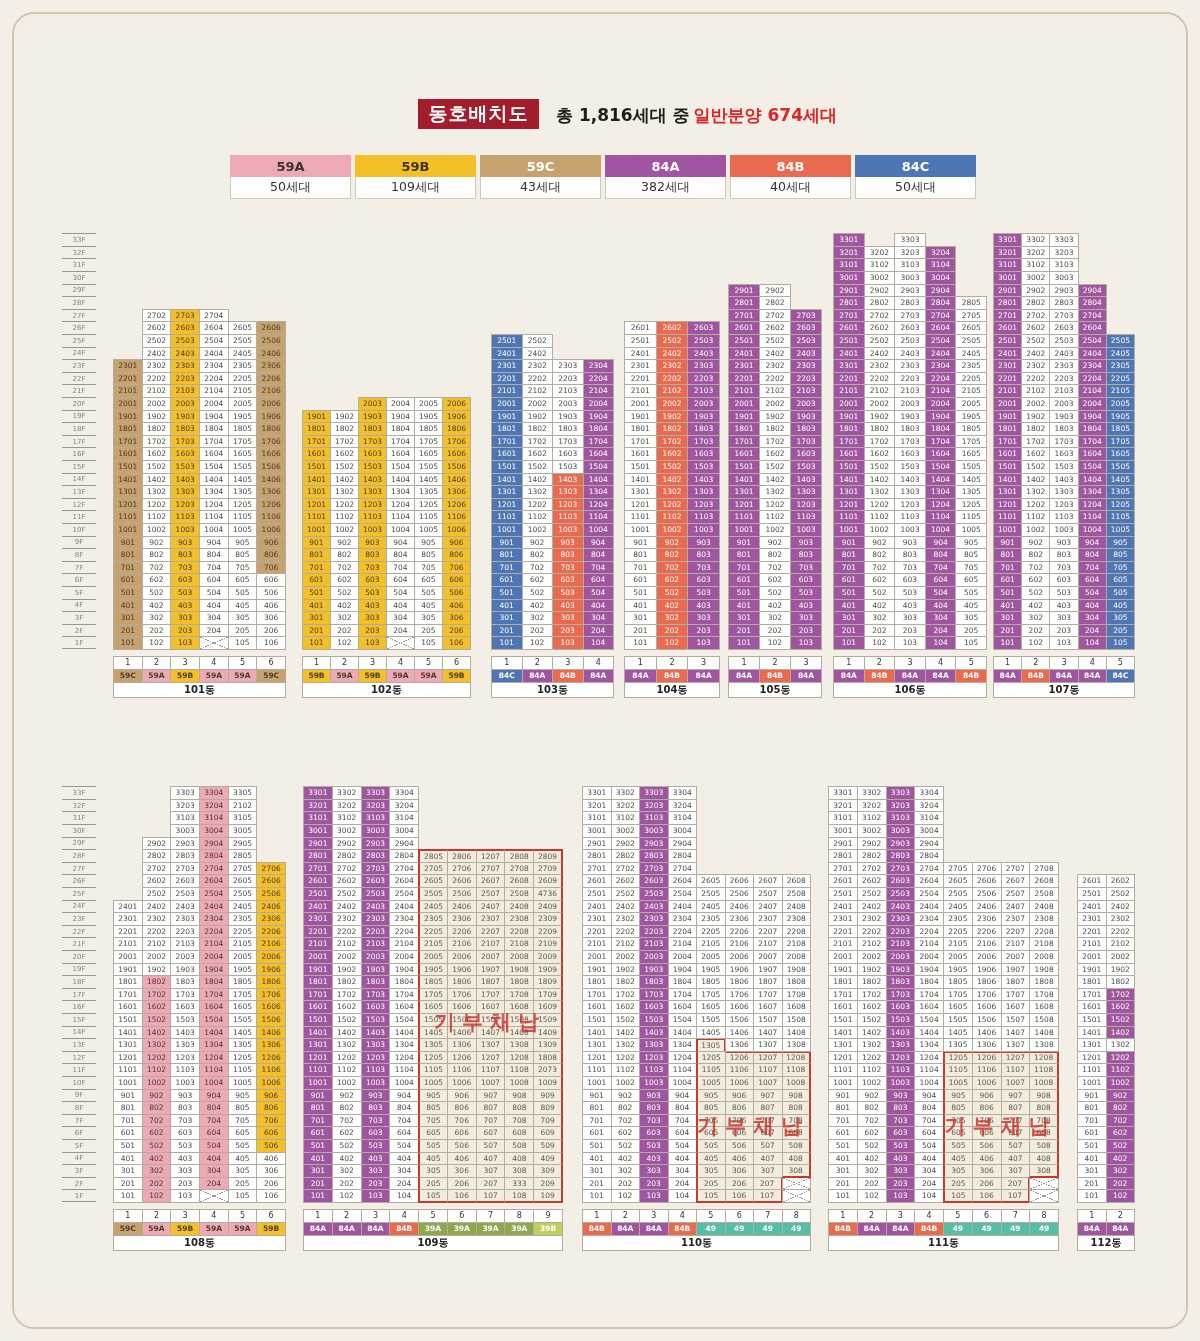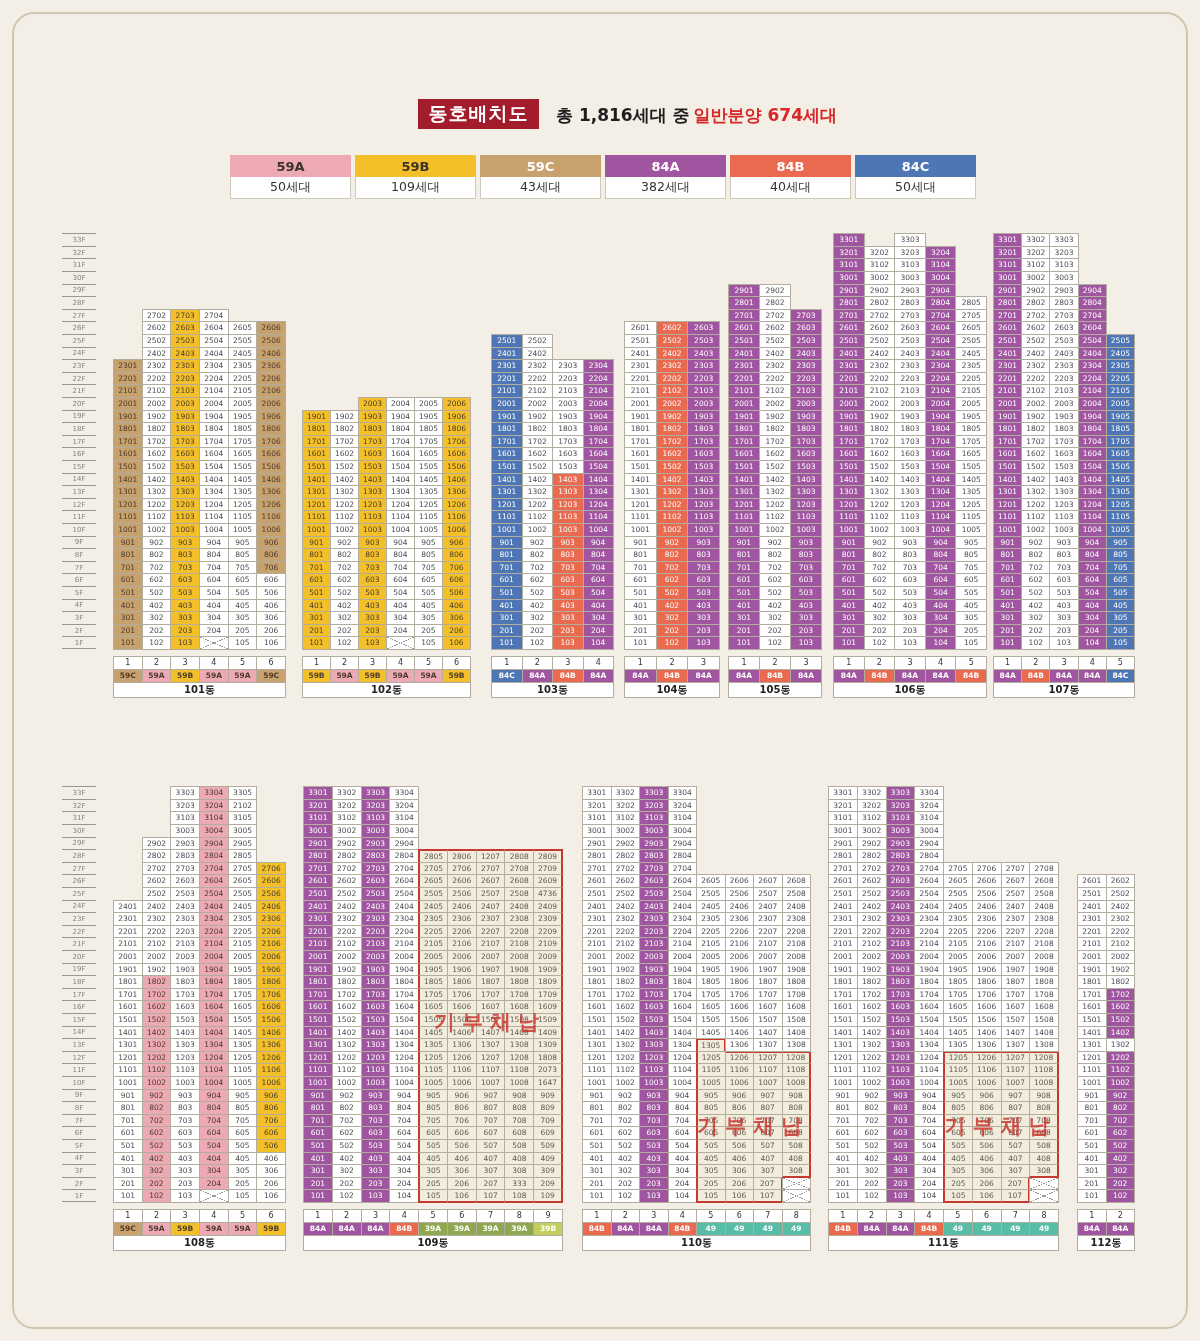--- a/index.html
+++ b/index.html
@@ -1519,21 +1519,21 @@
       <div class="c" style="left: 504.444px; top: 849.2px; width: 29.7778px; height: 13.6px; background: rgb(241, 236, 220); color: rgb(93, 90, 78); border-top: 2px solid rgb(196, 58, 46);">2808</div>
       <div class="c" style="left: 533.222px; top: 1189.4px; width: 29.7778px; height: 13.6px; background: rgb(241, 236, 220); color: rgb(93, 90, 78); border-right: 2px solid rgb(196, 58, 46); border-bottom: 2px solid rgb(196, 58, 46);">109</div>
       <div class="c" style="left: 533.222px; top: 1176.8px; width: 29.7778px; height: 13.6px; background: rgb(241, 236, 220); color: rgb(93, 90, 78); border-right: 2px solid rgb(196, 58, 46);">209</div>
       <div class="c" style="left: 533.222px; top: 1164.2px; width: 29.7778px; height: 13.6px; background: rgb(241, 236, 220); color: rgb(93, 90, 78); border-right: 2px solid rgb(196, 58, 46);">309</div>
       <div class="c" style="left: 533.222px; top: 1151.6px; width: 29.7778px; height: 13.6px; background: rgb(241, 236, 220); color: rgb(93, 90, 78); border-right: 2px solid rgb(196, 58, 46);">409</div>
       <div class="c" style="left: 533.222px; top: 1139px; width: 29.7778px; height: 13.6px; background: rgb(241, 236, 220); color: rgb(93, 90, 78); border-right: 2px solid rgb(196, 58, 46);">509</div>
       <div class="c" style="left: 533.222px; top: 1126.4px; width: 29.7778px; height: 13.6px; background: rgb(241, 236, 220); color: rgb(93, 90, 78); border-right: 2px solid rgb(196, 58, 46);">609</div>
       <div class="c" style="left: 533.222px; top: 1113.8px; width: 29.7778px; height: 13.6px; background: rgb(241, 236, 220); color: rgb(93, 90, 78); border-right: 2px solid rgb(196, 58, 46);">709</div>
       <div class="c" style="left: 533.222px; top: 1101.2px; width: 29.7778px; height: 13.6px; background: rgb(241, 236, 220); color: rgb(93, 90, 78); border-right: 2px solid rgb(196, 58, 46);">809</div>
       <div class="c" style="left: 533.222px; top: 1088.6px; width: 29.7778px; height: 13.6px; background: rgb(241, 236, 220); color: rgb(93, 90, 78); border-right: 2px solid rgb(196, 58, 46);">909</div>
-      <div class="c" style="left: 533.222px; top: 1076px; width: 29.7778px; height: 13.6px; background: rgb(241, 236, 220); color: rgb(93, 90, 78); border-right: 2px solid rgb(196, 58, 46);">1647</div>
+      <div class="c" style="left: 533.222px; top: 1076px; width: 29.7778px; height: 13.6px; background: rgb(241, 236, 220); color: rgb(93, 90, 78); border-right: 2px solid rgb(196, 58, 46);">1009</div>
       <div class="c" style="left: 533.222px; top: 1063.4px; width: 29.7778px; height: 13.6px; background: rgb(241, 236, 220); color: rgb(93, 90, 78); border-right: 2px solid rgb(196, 58, 46);">2073</div>
       <div class="c" style="left: 533.222px; top: 1050.8px; width: 29.7778px; height: 13.6px; background: rgb(241, 236, 220); color: rgb(93, 90, 78); border-right: 2px solid rgb(196, 58, 46);">1808</div>
       <div class="c" style="left: 533.222px; top: 1038.2px; width: 29.7778px; height: 13.6px; background: rgb(241, 236, 220); color: rgb(93, 90, 78); border-right: 2px solid rgb(196, 58, 46);">1309</div>
       <div class="c" style="left: 533.222px; top: 1025.6px; width: 29.7778px; height: 13.6px; background: rgb(241, 236, 220); color: rgb(93, 90, 78); border-right: 2px solid rgb(196, 58, 46);">1409</div>
       <div class="c" style="left: 533.222px; top: 1013px; width: 29.7778px; height: 13.6px; background: rgb(241, 236, 220); color: rgb(93, 90, 78); border-right: 2px solid rgb(196, 58, 46);">1509</div>
       <div class="c" style="left: 533.222px; top: 1000.4px; width: 29.7778px; height: 13.6px; background: rgb(241, 236, 220); color: rgb(93, 90, 78); border-right: 2px solid rgb(196, 58, 46);">1609</div>
       <div class="c" style="left: 533.222px; top: 987.8px; width: 29.7778px; height: 13.6px; background: rgb(241, 236, 220); color: rgb(93, 90, 78); border-right: 2px solid rgb(196, 58, 46);">1709</div>
       <div class="c" style="left: 533.222px; top: 975.2px; width: 29.7778px; height: 13.6px; background: rgb(241, 236, 220); color: rgb(93, 90, 78); border-right: 2px solid rgb(196, 58, 46);">1809</div>
       <div class="c" style="left: 533.222px; top: 962.6px; width: 29.7778px; height: 13.6px; background: rgb(241, 236, 220); color: rgb(93, 90, 78); border-right: 2px solid rgb(196, 58, 46);">1909</div>
       <div class="c" style="left: 533.222px; top: 950px; width: 29.7778px; height: 13.6px; background: rgb(241, 236, 220); color: rgb(93, 90, 78); border-right: 2px solid rgb(196, 58, 46);">2009</div>

